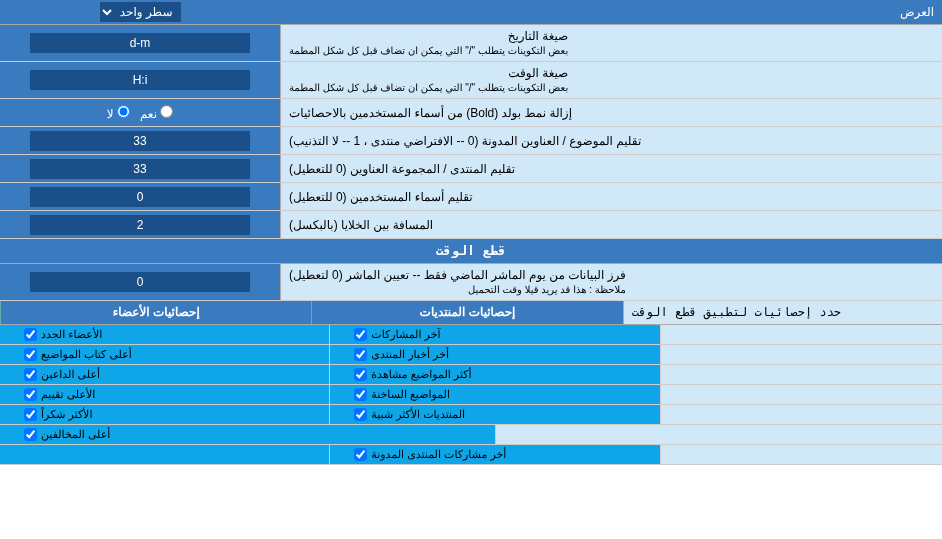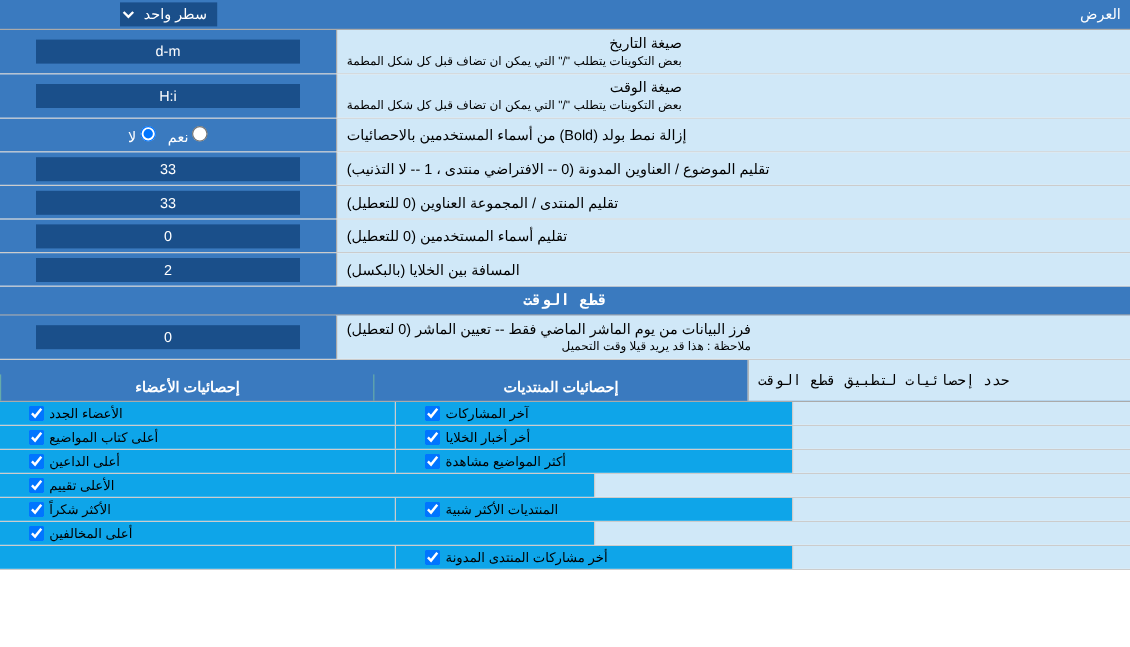--- a/index.html
+++ b/index.html
@@ -95,21 +95,20 @@
     }
 
     .checkboxes-header-cell {
       flex: 1;
       color: #fff;
       font-weight: bold;
       text-align: center;
       padding: 4px;
       border-left: 1px solid #6aa;
       font-size: 12px;
-      margin-top: 12px;
     }
 
     .checkboxes-header-label {
       flex: 1;
       background: #d0e8f8;
       display: flex;
       align-items: center;
       justify-content: flex-end;
       padding: 4px 8px;
       border-left: 1px solid #aaa;
@@ -275,21 +274,21 @@
   </div>
   <div class="checkbox-col">
     <span>الأعضاء الجدد</span>
     <input type="checkbox" checked="" style="">
   </div>
 </div>
 
 <div class="checkboxes-body-row">
   <div class="empty-col"></div>
   <div class="checkbox-col">
-    <span>أخر أخبار الخلايا</span>
+    <span>أخر أخبار المنتدى</span>
     <input type="checkbox" checked="" style="">
   </div>
   <div class="checkbox-col">
     <span>أعلى كتاب المواضيع</span>
     <input type="checkbox" checked="" style="">
   </div>
 </div>
 
 <div class="checkboxes-body-row">
   <div class="empty-col"></div>
@@ -299,20 +298,24 @@
   </div>
   <div class="checkbox-col">
     <span>أعلى الداعين</span>
     <input type="checkbox" checked="" style="">
   </div>
 </div>
 
 <div class="checkboxes-body-row">
   <div class="empty-col"></div>
   <div class="checkbox-col">
+    <span>المواضيع الساخنة</span>
+    <input type="checkbox" checked="" style="">
+  </div>
+  <div class="checkbox-col">
     <span>الأعلى تقييم</span>
     <input type="checkbox" checked="" style="">
   </div>
 </div>
 
 <div class="checkboxes-body-row">
   <div class="empty-col"></div>
   <div class="checkbox-col">
     <span>المنتديات الأكثر شبية</span>
     <input type="checkbox" checked="" style="">

